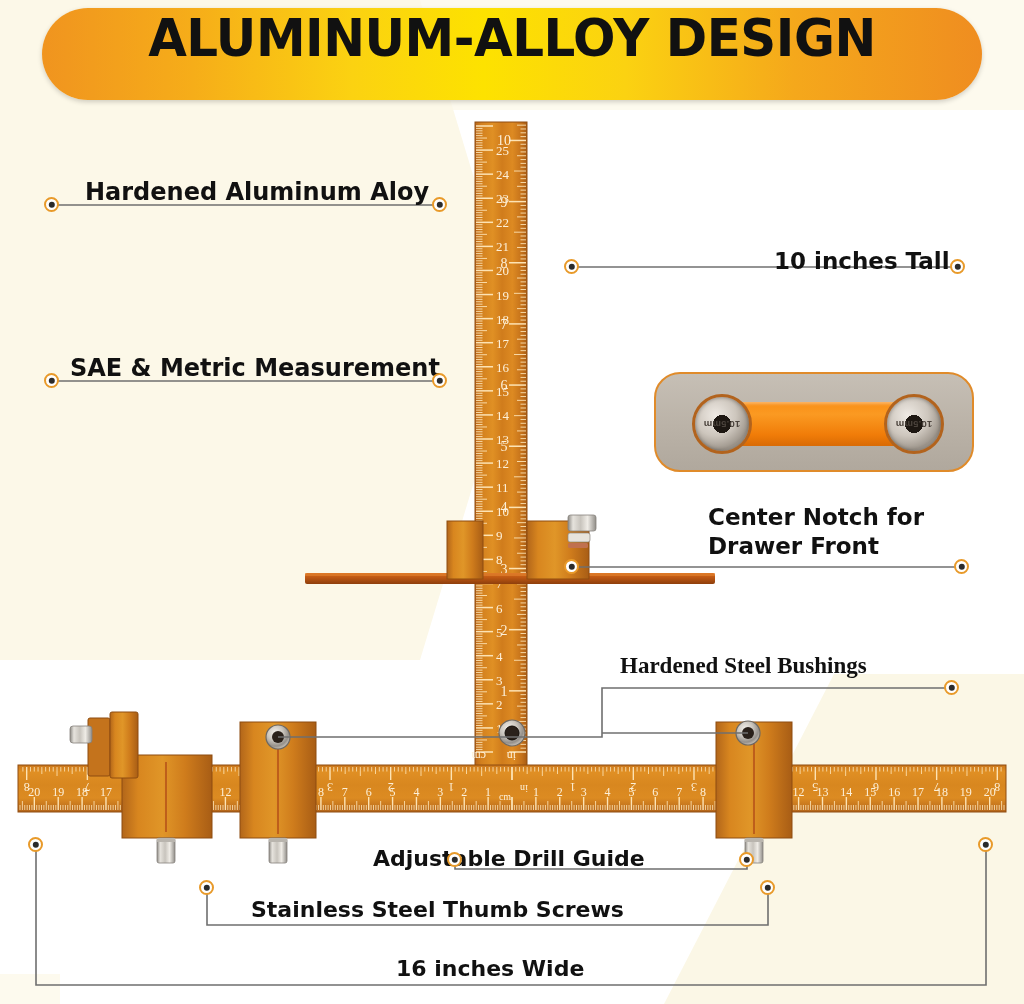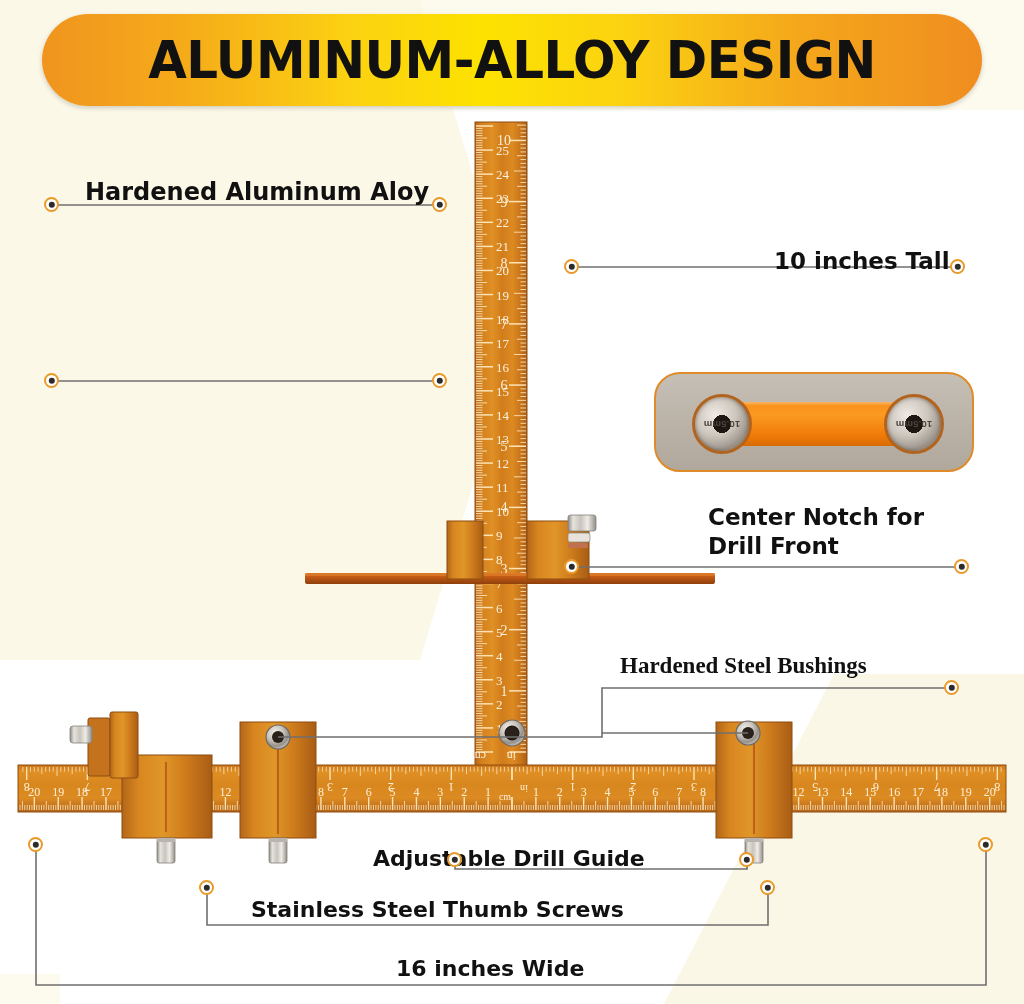--- a/index.html
+++ b/index.html
@@ -30,27 +30,27 @@
     clip-path: polygon(100% 0, 100% 100%, 0 100%, 170px 0);
     z-index: 0;
   }
   .bg-cream-bottomleft {
     position: absolute; left: 0; bottom: 0; width: 60px; height: 30px;
     background: #fdfaee; z-index: 0;
   }
 
   
   .banner {
-    position: absolute; left: 42px; top: 14px; width: 940px; height: 92px;
+    position: absolute; left: 42px; top: 8px; width: 940px; height: 92px;
     border-radius: 46px;
     background: linear-gradient(90deg,
         #f0941f 0%, #f6ad19 16%, #fbd211 33%, #fde200 47%,
         #fbd211 62%, #f5a81b 80%, #ef8d20 100%);
     box-shadow: 0 2px 5px rgba(0,0,0,.18);
-    display: flex; align-items: center; justify-content: center;
+    display: flex; justify-content: center;
     z-index: 5;
   }
   .banner-title {
     font-family: "DejaVu Sans", sans-serif;
     font-weight: bold;
     font-size: 52px;
     letter-spacing: -0.5px;
     color: #111111;
     transform: scaleX(0.96);
     white-space: nowrap;
@@ -1497,26 +1497,27 @@
   <div class="dot" style="left:739px; top:852px;"></div>
 
   <div class="dot" style="left:199px; top:880px;"></div>
   <div class="dot" style="left:760px; top:880px;"></div>
 
   <div class="dot" style="left:28px;  top:837px;"></div>
   <div class="dot" style="left:978px; top:837px;"></div>
 
   <div class="callout-label" style="left:85px; top:178px; font-size:24px;">Hardened Aluminum Aloy</div>
 
+  <div class="callout-label" style="left:70px; top:354px; font-size:24px;">SAE &amp; Metric Measurement</div>
 
   <div class="callout-label" style="left:774px; top:248px; font-size:23px;">10 inches Tall</div>
 
   <div class="callout-label two-line" style="left:708px; top:503px; width:268px; font-size:23px;">
     <span>Center Notch for</span><br>
-    <span>Drill Front</span>
+    <span>Drawer Front</span>
   </div>
 
   <div class="callout-label" style="left:620px; top:653px; font-size:23px;font-family:Liberation Serif, serif;">Hardened Steel Bushings</div>
 
   <div class="callout-label" style="left:373px; top:846px; font-size:22px;">Adjustable Drill Guide</div>
 
   <div class="callout-label" style="left:251px; top:897px; font-size:22px;">Stainless Steel Thumb Screws</div>
 
   <div class="callout-label" style="left:396px; top:956px; font-size:22px;">16 inches Wide</div>
 

